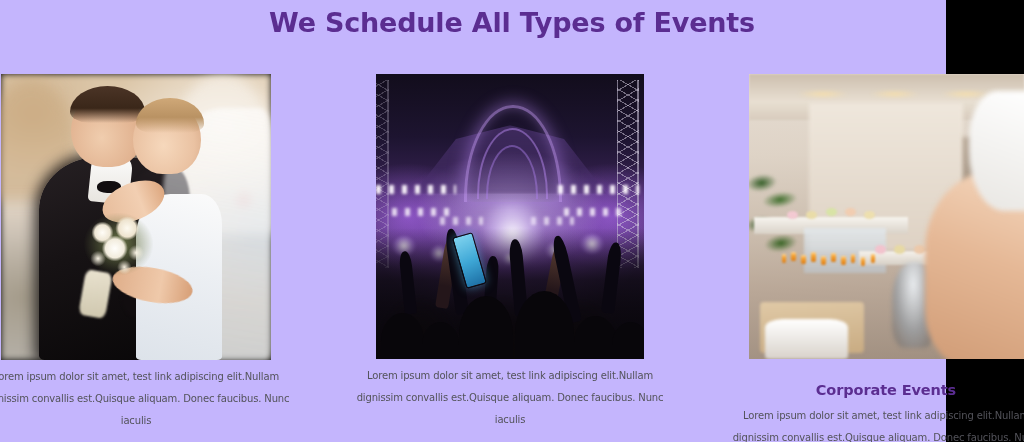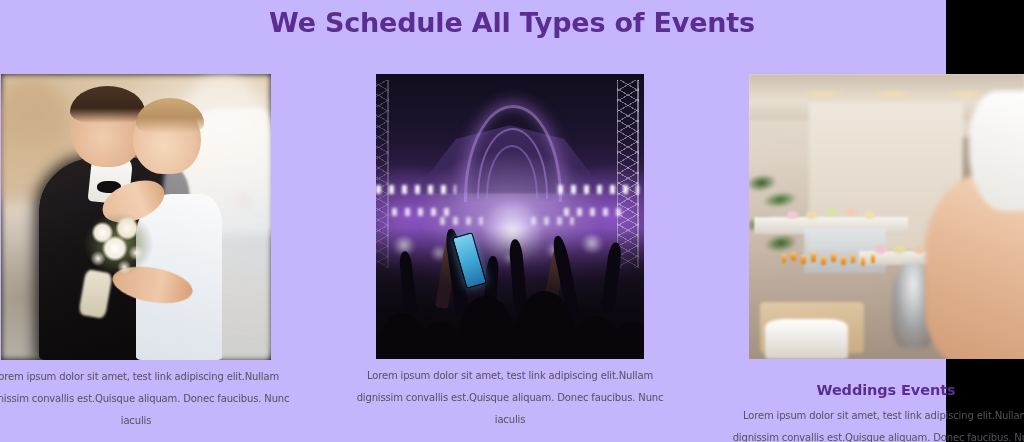--- a/index.html
+++ b/index.html
@@ -547,21 +547,21 @@
           <div class="juice" style="left:72%; top:11%;"></div>
           <div class="juice" style="left:81%; top:6%;"></div>
         </div>
 
         <div class="fg-board"></div>
         <div class="fg-plates"></div>
         <div class="fg-tongs"></div>
         <div class="fg-arm"></div>
         <div class="fg-sleeve"></div>
       </div>
-      <div class="card-title">Weddings Events</div>
+      <div class="card-title">Corporate Events</div>
       <div class="card-body">
         <span>Lorem ipsum dolor sit amet, test link adipiscing elit.Nullam dignissim convallis</span>
         <span>est.Quisque aliquam. Donec faucibus. Nunc iaculis</span>
       </div>
     </div>
 
   </div>
 </div>
 
 </body></html>

